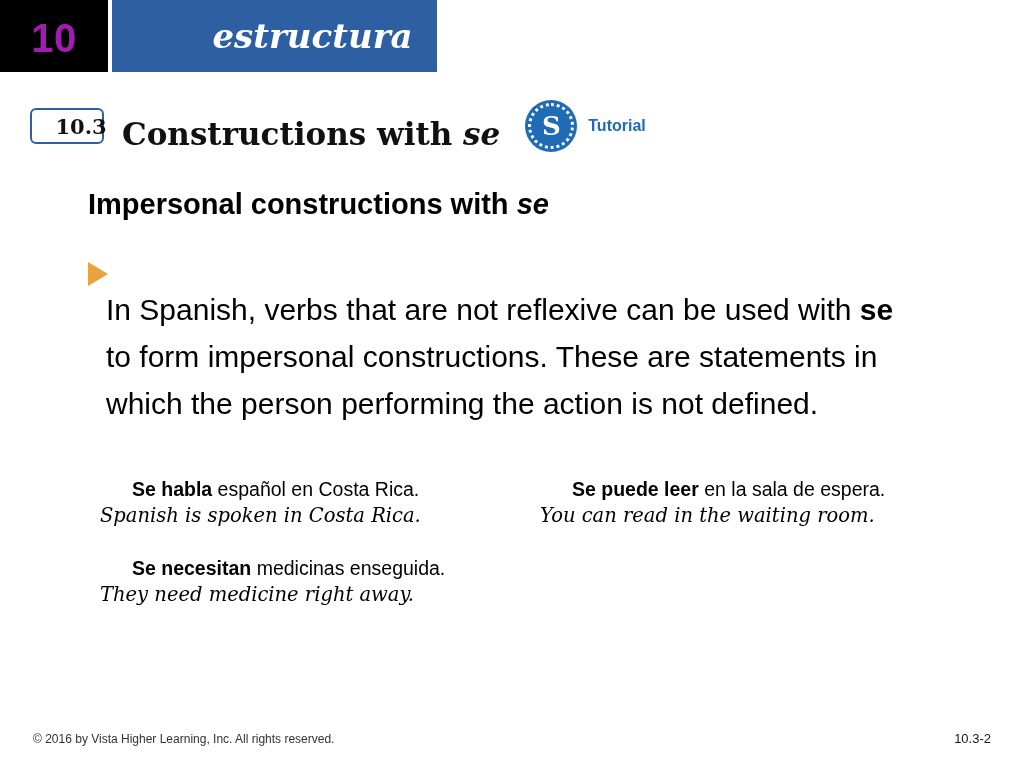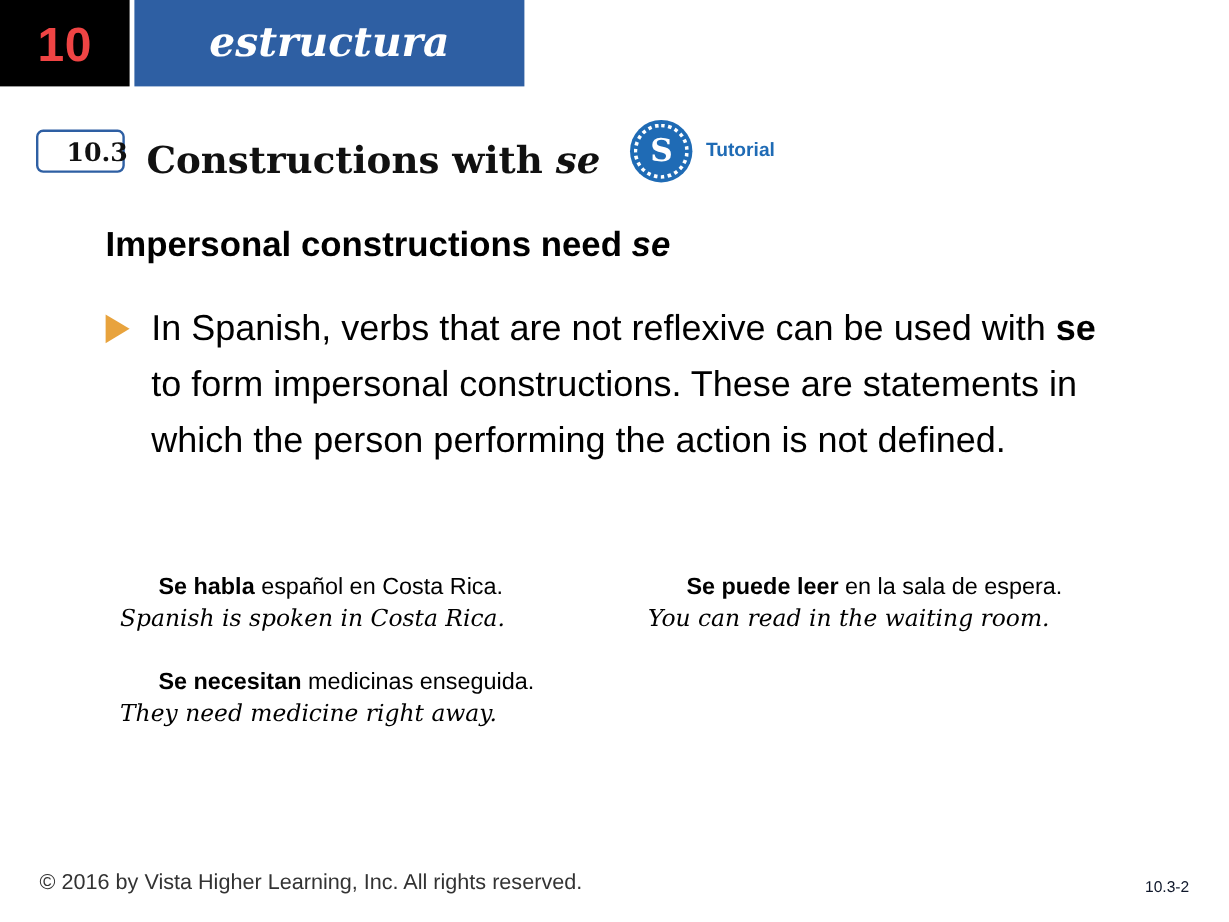--- a/index.html
+++ b/index.html
@@ -30,21 +30,21 @@
     width: 108px;
     height: 72px;
     background: #000000;
   }
   .header-number {
     position: absolute;
     left: 0;
     top: 0;
     width: 108px;
     height: 76px;
-    color: #ef4444;
+    color: #a21caf;
     font-size: 40px;
     font-weight: bold;
     display: flex;
     align-items: center;
     justify-content: center;
     letter-spacing: 0.5px;
   }
   .header-blue {
     position: absolute;
     left: 112px;
@@ -60,20 +60,21 @@
     width: 325px;
     height: 72px;
     color: #ffffff;
     font-size: 34px;
     font-weight: bold;
     display: flex;
     align-items: center;
     justify-content: center;
     font-style: italic;
     font-family: "DejaVu Serif", serif;
+    padding-left: 38px;
   }
 
   
   .section-row {
     position: absolute;
     left: 30px;
     top: 98px;
     width: 960px;
     height: 56px;
     display: flex;
@@ -146,20 +147,21 @@
   .subhead .ital {
     font-style: italic;
   }
 
   .bullet-block {
     position: absolute;
     left: 88px;
     top: 250px;
     width: 880px;
     display: flex;
+    flex-direction: column;
   }
   .triangle {
     width: 0;
     height: 0;
     border-left: 20px solid #e8a33d;
     border-top: 12px solid transparent;
     border-bottom: 12px solid transparent;
     margin-top: 12px;
     flex: 0 0 auto;
   }
@@ -193,21 +195,21 @@
     font-style: italic;
     font-size: 19.5px;
     color: #000000;
   }
 
   
   .footer-copy {
     position: absolute;
     left: 33px;
     bottom: 22px;
-    font-size: 18px;
+    font-size: 12px;
     color: #333333;
   }
   .footer-page {
     position: absolute;
     right: 33px;
     bottom: 22px;
     font-size: 13px;
     font-weight: normal;
     color: #0f172a;
   }
@@ -227,21 +229,21 @@
   <div class="section-title">
     <span>Constructions with </span><span class="ital">se</span>
   </div>
   <div class="tutorial">
     <div class="tut-circle">S</div>
     <div class="tut-label">Tutorial</div>
   </div>
 </div>
 
 <div class="subhead">
-  <span>Impersonal constructions need </span><span class="ital">se</span>
+  <span>Impersonal constructions with </span><span class="ital">se</span>
 </div>
 
 <div class="bullet-block">
   <div class="triangle"></div>
   <div class="bullet-text">
     <span>In Spanish, verbs that are not reflexive can be used with </span><b>se</b><span> to form impersonal constructions. These are statements in which the person performing the action is not defined.</span>
   </div>
 </div>
 
 <div class="examples">

